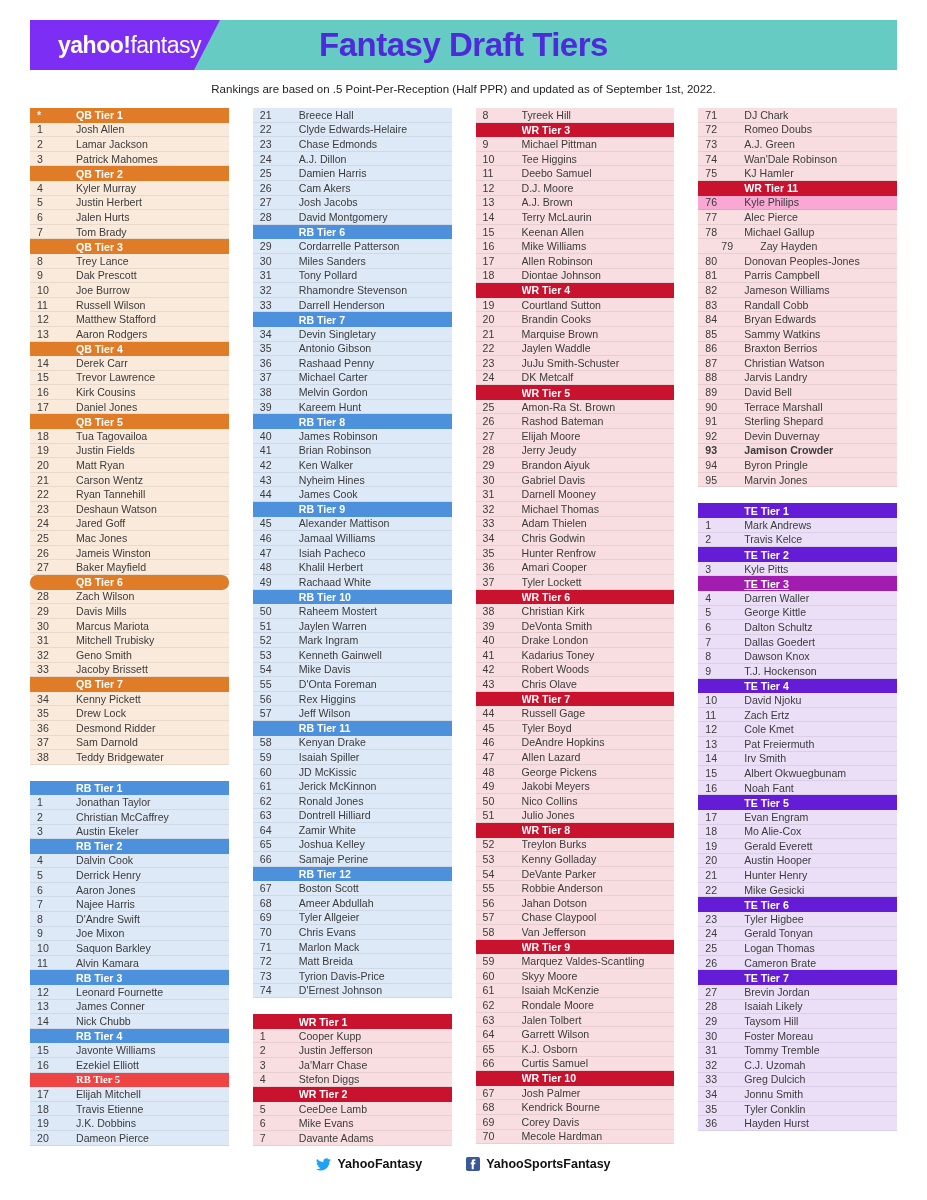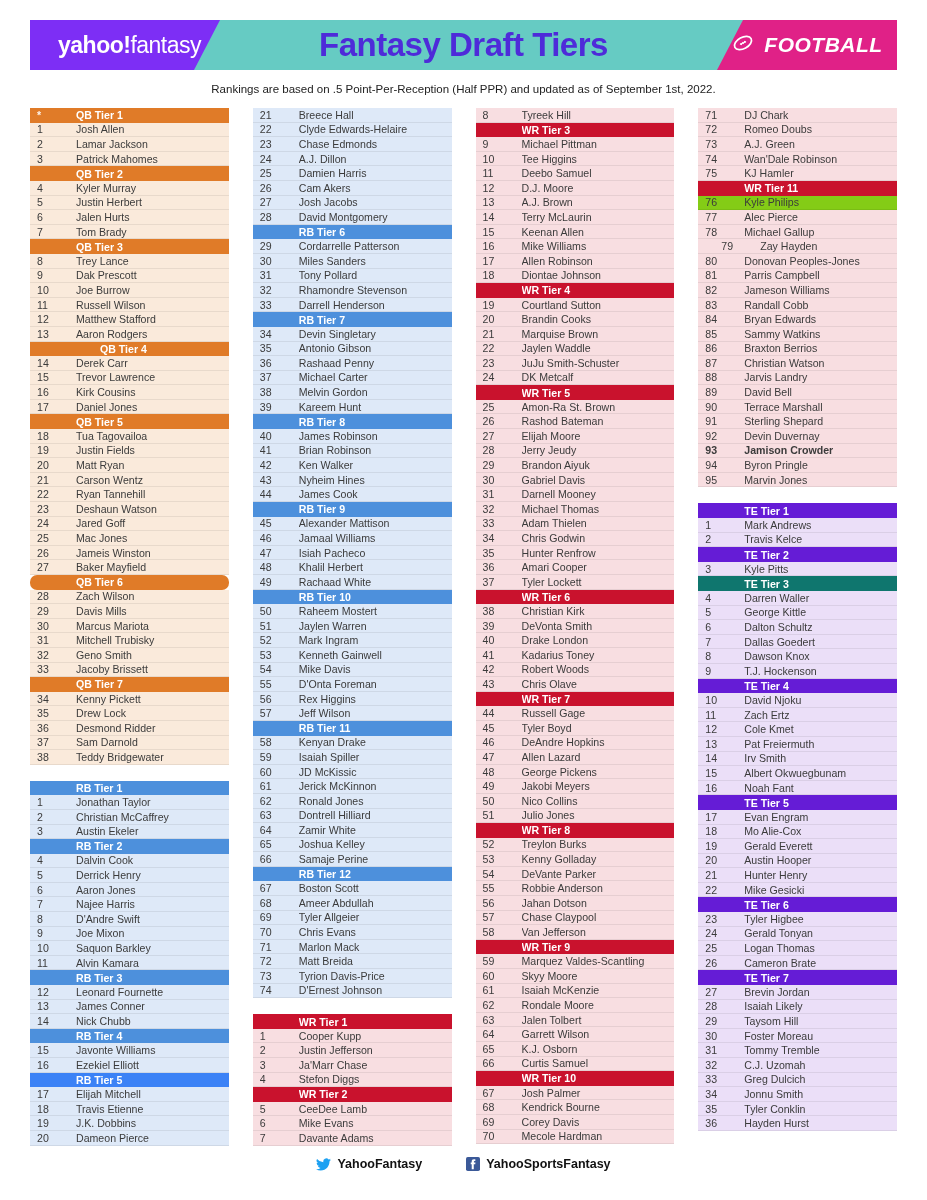--- a/index.html
+++ b/index.html
@@ -41,34 +41,20 @@
 </style>
 </head>
 <body>
 
 <div class="banner">
   <div class="banner-left">
     <span class="logo-primary">yahoo!</span>
       <span class="logo-secondary">fantasy</span>
   </div>
   <div class="banner-title">Fantasy Draft Tiers</div>
-  <div class="banner-right">
-    <span>
-      <svg width="24" height="24" viewBox="0 0 24 24">
-        <g transform="rotate(-28 12 12)">
-          <ellipse cx="12" cy="12" rx="9.2" ry="5.6" fill="none" stroke="#ffffff" stroke-width="1.7"></ellipse>
-          <line x1="8.6" y1="12" x2="15.4" y2="12" stroke="#ffffff" stroke-width="1.1"></line>
-          <line x1="10" y1="10.9" x2="10" y2="13.1" stroke="#ffffff" stroke-width="1.1"></line>
-          <line x1="12" y1="10.9" x2="12" y2="13.1" stroke="#ffffff" stroke-width="1.1"></line>
-          <line x1="14" y1="10.9" x2="14" y2="13.1" stroke="#ffffff" stroke-width="1.1"></line>
-        </g>
-      </svg>
-    </span>
-    <span class="football-label">FOOTBALL</span>
-  </div>
 </div>
 
 <div class="subtitle">Rankings are based on .5 Point-Per-Reception (Half PPR) and updated as of September 1st, 2022.</div>
 
 <div class="columns" id="columns">
     <div class="column">
       <div class="block">
         <div class="row tier-row" style="background: rgb(224, 123, 40);">
           <span class="cell-num">*</span>
           <span class="cell-name">QB Tier 1</span>
@@ -126,21 +112,21 @@
           <span class="cell-name">Russell Wilson</span>
         </div>
         <div class="row player-row" style="background: rgb(250, 234, 219);">
           <span class="cell-num">12</span>
           <span class="cell-name">Matthew Stafford</span>
         </div>
         <div class="row player-row" style="background: rgb(250, 234, 219);">
           <span class="cell-num">13</span>
           <span class="cell-name">Aaron Rodgers</span>
         </div>
-        <div class="row tier-row" style="background: rgb(224, 123, 40); padding-left: 24px;">
+        <div class="row tier-row" style="background: rgb(224, 123, 40);">
           <span class="cell-num"></span>
           <span class="cell-name">QB Tier 4</span>
         </div>
         <div class="row player-row" style="background: rgb(250, 234, 219);">
           <span class="cell-num">14</span>
           <span class="cell-name">Derek Carr</span>
         </div>
         <div class="row player-row" style="background: rgb(250, 234, 219);">
           <span class="cell-num">15</span>
           <span class="cell-name">Trevor Lawrence</span>
@@ -324,21 +310,21 @@
           <span class="cell-name">RB Tier 4</span>
         </div>
         <div class="row player-row" style="background: rgb(222, 233, 248);">
           <span class="cell-num">15</span>
           <span class="cell-name">Javonte Williams</span>
         </div>
         <div class="row player-row" style="background: rgb(222, 233, 248);">
           <span class="cell-num">16</span>
           <span class="cell-name">Ezekiel Elliott</span>
         </div>
-        <div class="row tier-row" style="background: #3b82f6;">
+        <div class="row tier-row" style="background: #ef4444; font-family: Liberation Serif, serif;">
           <span class="cell-num"></span>
           <span class="cell-name">RB Tier 5</span>
         </div>
         <div class="row player-row" style="background: rgb(222, 233, 248);">
           <span class="cell-num">17</span>
           <span class="cell-name">Elijah Mitchell</span>
         </div>
         <div class="row player-row" style="background: rgb(222, 233, 248);">
           <span class="cell-num">18</span>
           <span class="cell-name">Travis Etienne</span>
@@ -946,21 +932,21 @@
           <span class="cell-name">Wan'Dale Robinson</span>
         </div>
         <div class="row player-row" style="background: rgb(248, 222, 225);">
           <span class="cell-num">75</span>
           <span class="cell-name">KJ Hamler</span>
         </div>
         <div class="row tier-row" style="background: rgb(201, 18, 45);">
           <span class="cell-num"></span>
           <span class="cell-name">WR Tier 11</span>
         </div>
-        <div class="row player-row" style="background: #84cc16; justify-content: flex-end;">
+        <div class="row player-row" style="background: #f9a8d4; justify-content: flex-end;">
           <span class="cell-num">76</span>
           <span class="cell-name">Kyle Philips</span>
         </div>
         <div class="row player-row" style="background: rgb(248, 222, 225);">
           <span class="cell-num">77</span>
           <span class="cell-name">Alec Pierce</span>
         </div>
         <div class="row player-row" style="background: rgb(248, 222, 225);">
           <span class="cell-num">78</span>
           <span class="cell-name">Michael Gallup</span>
@@ -1048,21 +1034,21 @@
           <span class="cell-name">Travis Kelce</span>
         </div>
         <div class="row tier-row" style="background: rgb(101, 28, 214);">
           <span class="cell-num"></span>
           <span class="cell-name">TE Tier 2</span>
         </div>
         <div class="row player-row" style="background: rgb(235, 223, 248);">
           <span class="cell-num">3</span>
           <span class="cell-name">Kyle Pitts</span>
         </div>
-        <div class="row tier-row" style="background: #0f766e;">
+        <div class="row tier-row" style="background: #a21caf; text-decoration: underline;">
           <span class="cell-num"></span>
           <span class="cell-name">TE Tier 3</span>
         </div>
         <div class="row player-row" style="background: rgb(235, 223, 248);">
           <span class="cell-num">4</span>
           <span class="cell-name">Darren Waller</span>
         </div>
         <div class="row player-row" style="background: rgb(235, 223, 248);">
           <span class="cell-num">5</span>
           <span class="cell-name">George Kittle</span>

